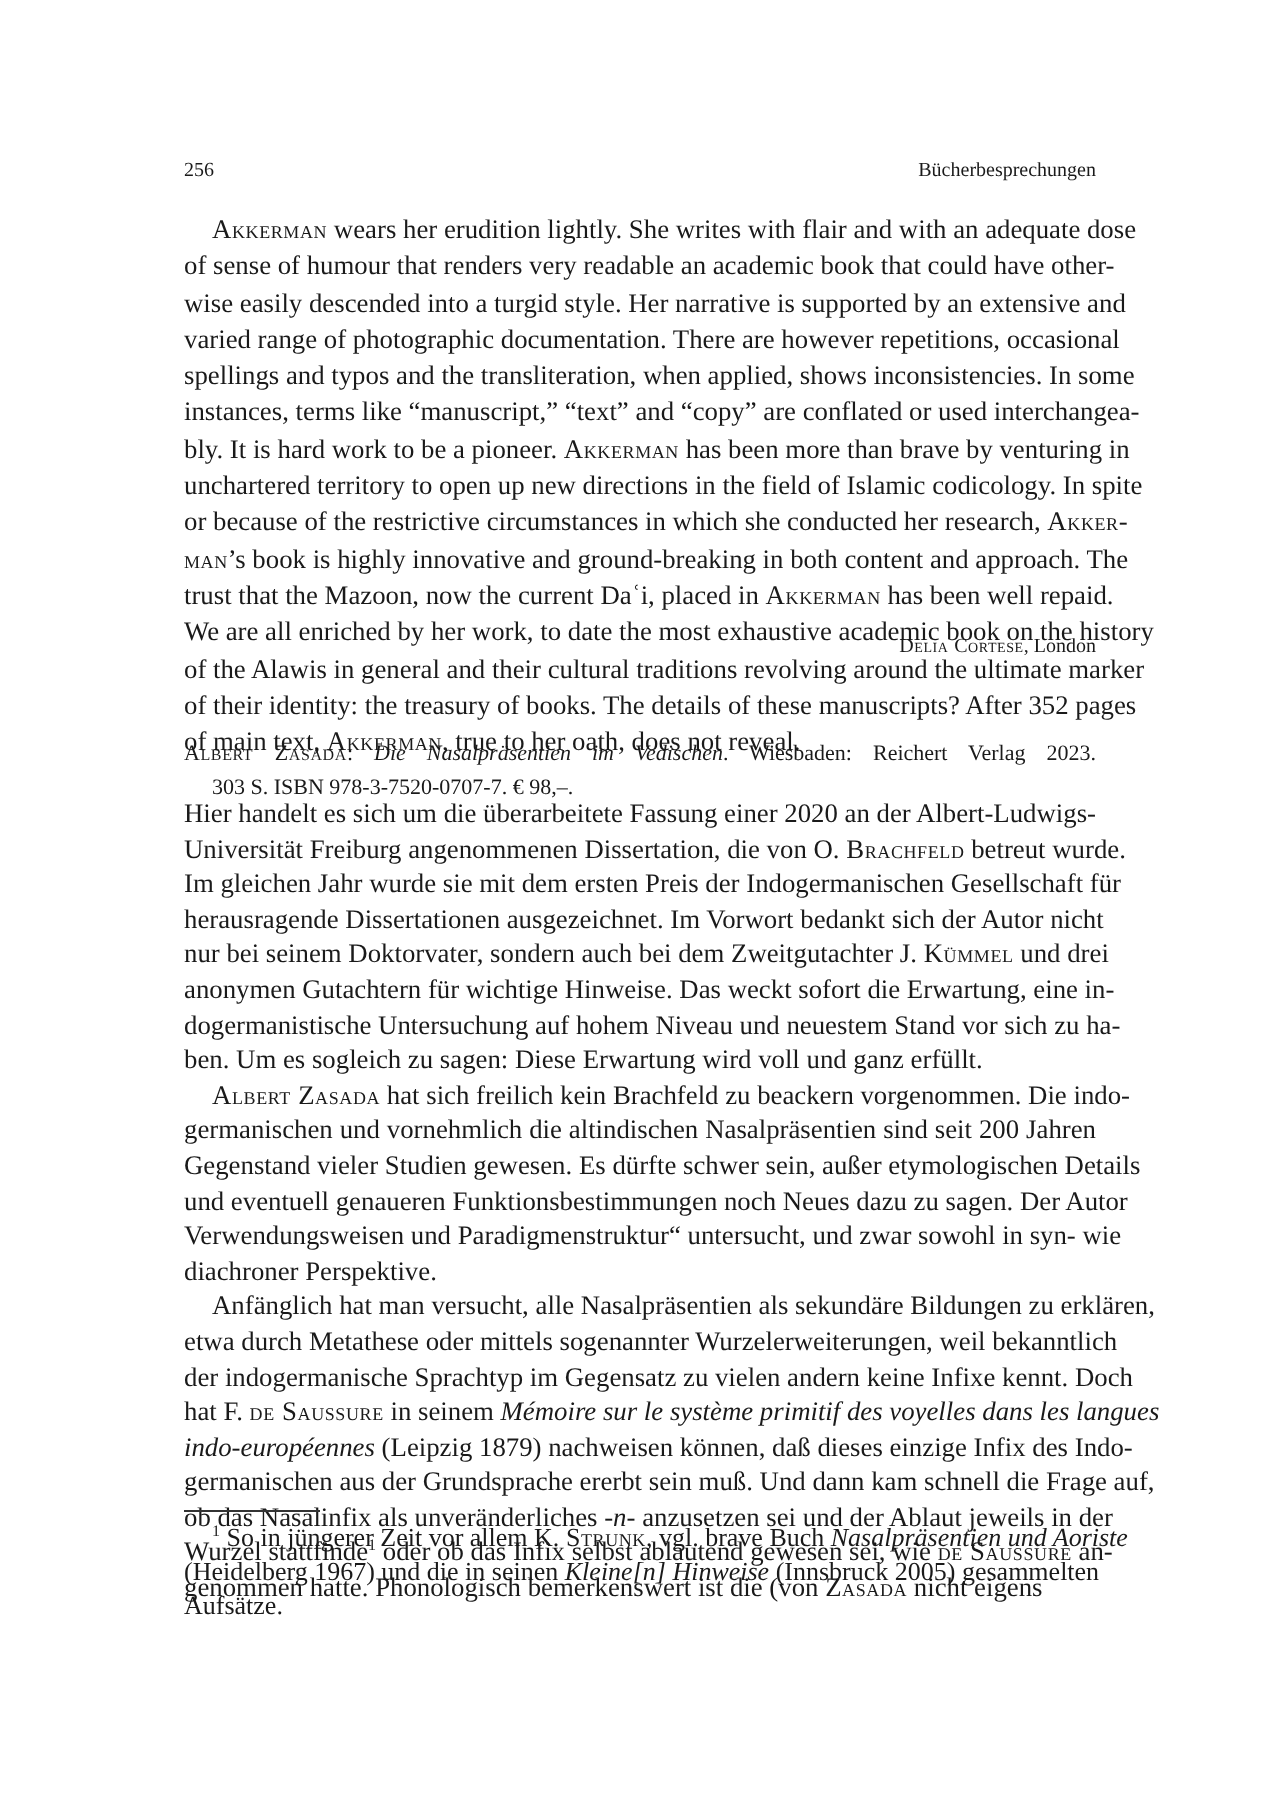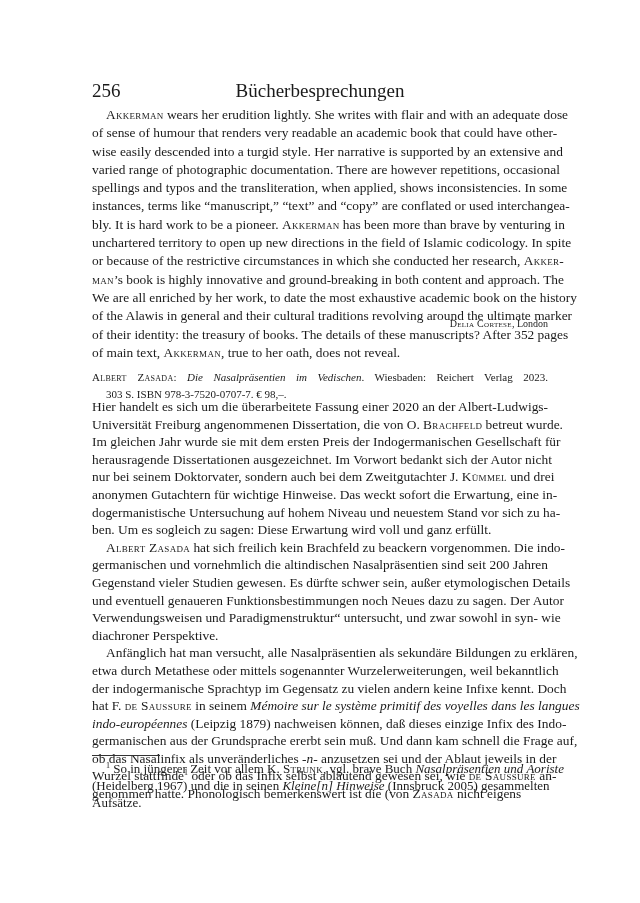--- a/index.html
+++ b/index.html
@@ -1,22 +1,22 @@
 <!DOCTYPE html>
 <html><head>
 <meta charset="utf-8">
 <style>
   html, body { margin: 0; padding: 0; background: #ffffff; }
   body { width: 640px; height: 903px; position: relative; overflow: hidden;
          font-family: "Liberation Serif", "DejaVu Serif", serif; color: #1a1a1a; }
   .page { position: absolute; left: 92px; top: 0; width: 456px; }
   .running-head { position: absolute; top: 80px; left: 0; width: 456px; height: 20px;
-                  font-size: 19px; }
+                  font-size: 10px; }
   .page-number { position: absolute; left: 0; top: 0; }
-  .head-title { position: absolute; left: 0; width: 456px; text-align: center; top: 0; }
+  .head-title { position: absolute; left: 0; width: 456px; text-align: right; top: 0; }
   .block { position: absolute; left: 0; width: 456px; font-size: 13.4px; }
   .line { display: block; height: 18.3px; line-height: 18.3px; white-space: nowrap;
           text-align: justify; text-align-last: justify; }
   .line.last { text-align-last: left; }
   .line.indent { padding-left: 14px; }
   .de .line { height: 17.6px; line-height: 17.6px; }
   .sc { font-variant: small-caps; letter-spacing: 0.3px; }
   .i { font-style: italic; }
   .signature { position: absolute; top: 318px; left: 0; width: 456px; text-align: right;
                font-size: 10px; }
@@ -43,20 +43,21 @@
       <span class="line indent"><span class="sc">Akkerman</span><span> wears her erudition lightly. She writes with flair and with an adequate dose</span></span>
       <span class="line"><span>of sense of humour that renders very readable an academic book that could have other-</span></span>
       <span class="line"><span>wise easily descended into a turgid style. Her narrative is supported by an extensive and</span></span>
       <span class="line"><span>varied range of photographic documentation. There are however repetitions, occasional</span></span>
       <span class="line"><span>spellings and typos and the transliteration, when applied, shows inconsistencies. In some</span></span>
       <span class="line"><span>instances, terms like “manuscript,” “text” and “copy” are conflated or used interchangea-</span></span>
       <span class="line"><span>bly. It is hard work to be a pioneer. </span><span class="sc">Akkerman</span><span> has been more than brave by venturing in</span></span>
       <span class="line"><span>unchartered territory to open up new directions in the field of Islamic codicology. In spite</span></span>
       <span class="line"><span>or because of the restrictive circumstances in which she conducted her research, </span><span class="sc">Akker-</span></span>
       <span class="line"><span class="sc">man</span><span>’s book is highly innovative and ground-breaking in both content and approach. The</span></span>
+      <span class="line"><span>trust that the Mazoon, now the current Daʿi, placed in </span><span class="sc">Akkerman</span><span> has been well repaid.</span></span>
       <span class="line"><span>We are all enriched by her work, to date the most exhaustive academic book on the history</span></span>
       <span class="line"><span>of the Alawis in general and their cultural traditions revolving around the ultimate marker</span></span>
       <span class="line"><span>of their identity: the treasury of books. The details of these manuscripts? After 352 pages</span></span>
       <span class="line last"><span>of main text, </span><span class="sc">Akkerman</span><span>, true to her oath, does not reveal.</span></span>
     </div>
 
   <div class="signature">
     <span class="sc">Delia Cortese</span><span>, London</span>
   </div>
 

